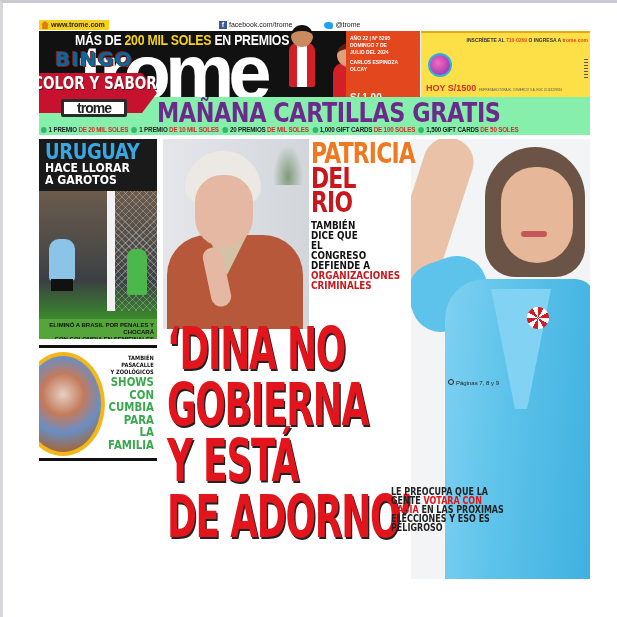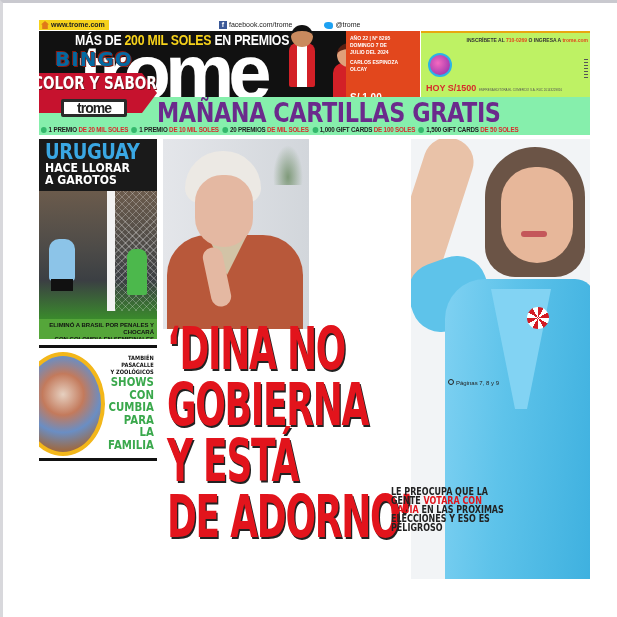--- a/index.html
+++ b/index.html
@@ -25,21 +25,21 @@
   .mast .fan .stripe { position: absolute; left: 22px; top: 22px; width: 10px; height: 44px; background: #fff; }
   .mast .fan .head { position: absolute; left: 16px; top: 4px; width: 22px; height: 22px; background: #c98a5e; border-radius: 50%; border-top: 6px solid #111; }
   .mast .fan2 { position: absolute; left: 290px; top: 10px; width: 40px; height: 56px; }
   .mast .fan2 .body { position: absolute; left: 4px; top: 22px; width: 34px; height: 34px; background: #d32027; border-radius: 10px 10px 0 0; }
   .mast .fan2 .head { position: absolute; left: 8px; top: 2px; width: 24px; height: 24px; background: #e0a07a; border-radius: 50%; border-top: 6px solid #5a1f12; }
 
   .issue { position: absolute; left: 307px; top: 12px; width: 74px; height: 66px; background: #e2471d; padding: 4px 4px 0 4px; color: #fff; font-size: 5px; font-weight: bold; line-height: 6px; }
   .issue .row { margin-bottom: 1px; }
   .issue .price { font-size: 10px; line-height: 10px; margin-top: 21px; text-decoration: underline; }
 
-  .adbox { position: absolute; left: 382px; top: 12px; width: 173px; height: 66px; background: #bef264; border-top: 2px solid #e8a80f; }
+  .adbox { position: absolute; left: 382px; top: 12px; width: 173px; height: 66px; background: #fde047; border-top: 2px solid #e8a80f; }
   .adbox .ins { position: absolute; right: 6px; top: 4px; font-size: 5px; font-weight: bold; color: #333; }
   .adbox .ins b { color: #e2471d; }
   .adbox .circle { position: absolute; left: 7px; top: 20px; width: 24px; height: 24px; border-radius: 50%; background: radial-gradient(circle at 40% 40%, #f56ac0, #8a2aa8); border: 2px solid #2bb3e6; }
   .adbox .hoy { position: absolute; left: 5px; top: 50px; font-size: 9px; font-weight: bold; color: #d62c2c; }
   .adbox .fine { position: absolute; left: 58px; top: 55px; font-size: 3px; color: #555; }
   .adbox .tiny { position: absolute; right: 6px; top: 26px; width: 4px; height: 20px; background: repeating-linear-gradient(#555 0 1px, transparent 1px 3px); }
 
   
   .bingo { position: absolute; left: -32px; top: 26px; width: 150px; height: 86px; }
   .bingo .ribbon { position: absolute; left: 0; top: 28px; width: 150px; height: 40px; background: #c6122e; clip-path: polygon(0 50%, 10% 0, 90% 0, 100% 50%, 90% 100%, 10% 100%); }
@@ -214,20 +214,31 @@
       <div class="arm"></div>
       <div class="sleeve"></div>
       <div class="hair"></div>
       <div class="face"></div>
       <div class="lips"></div>
       <div class="suit"></div>
       <div class="lapel"></div>
       <div class="rosette"></div>
     </div>
 
+    <div class="pat">
+      <div class="n1">PATRICIA</div>
+      <div class="n2">DEL</div>
+      <div class="n2">RIO</div>
+      <div class="d">
+        <span>TAMBIÉN</span><br><span>DICE QUE</span><br><span>EL</span><br><span>CONGRESO</span><br><span>DEFIENDE A</span>
+      </div>
+      <div class="d red">
+        <span>ORGANIZACIONES</span><br><span>CRIMINALES</span>
+      </div>
+    </div>
 
     <div class="headline">
       <div class="l">‘DINA NO</div>
       <div class="l">GOBIERNA</div>
       <div class="l">Y ESTÁ</div>
       <div class="l">DE ADORNO’</div>
     </div>
 
     <div class="pages">Páginas 7, 8 y 9</div>
 

